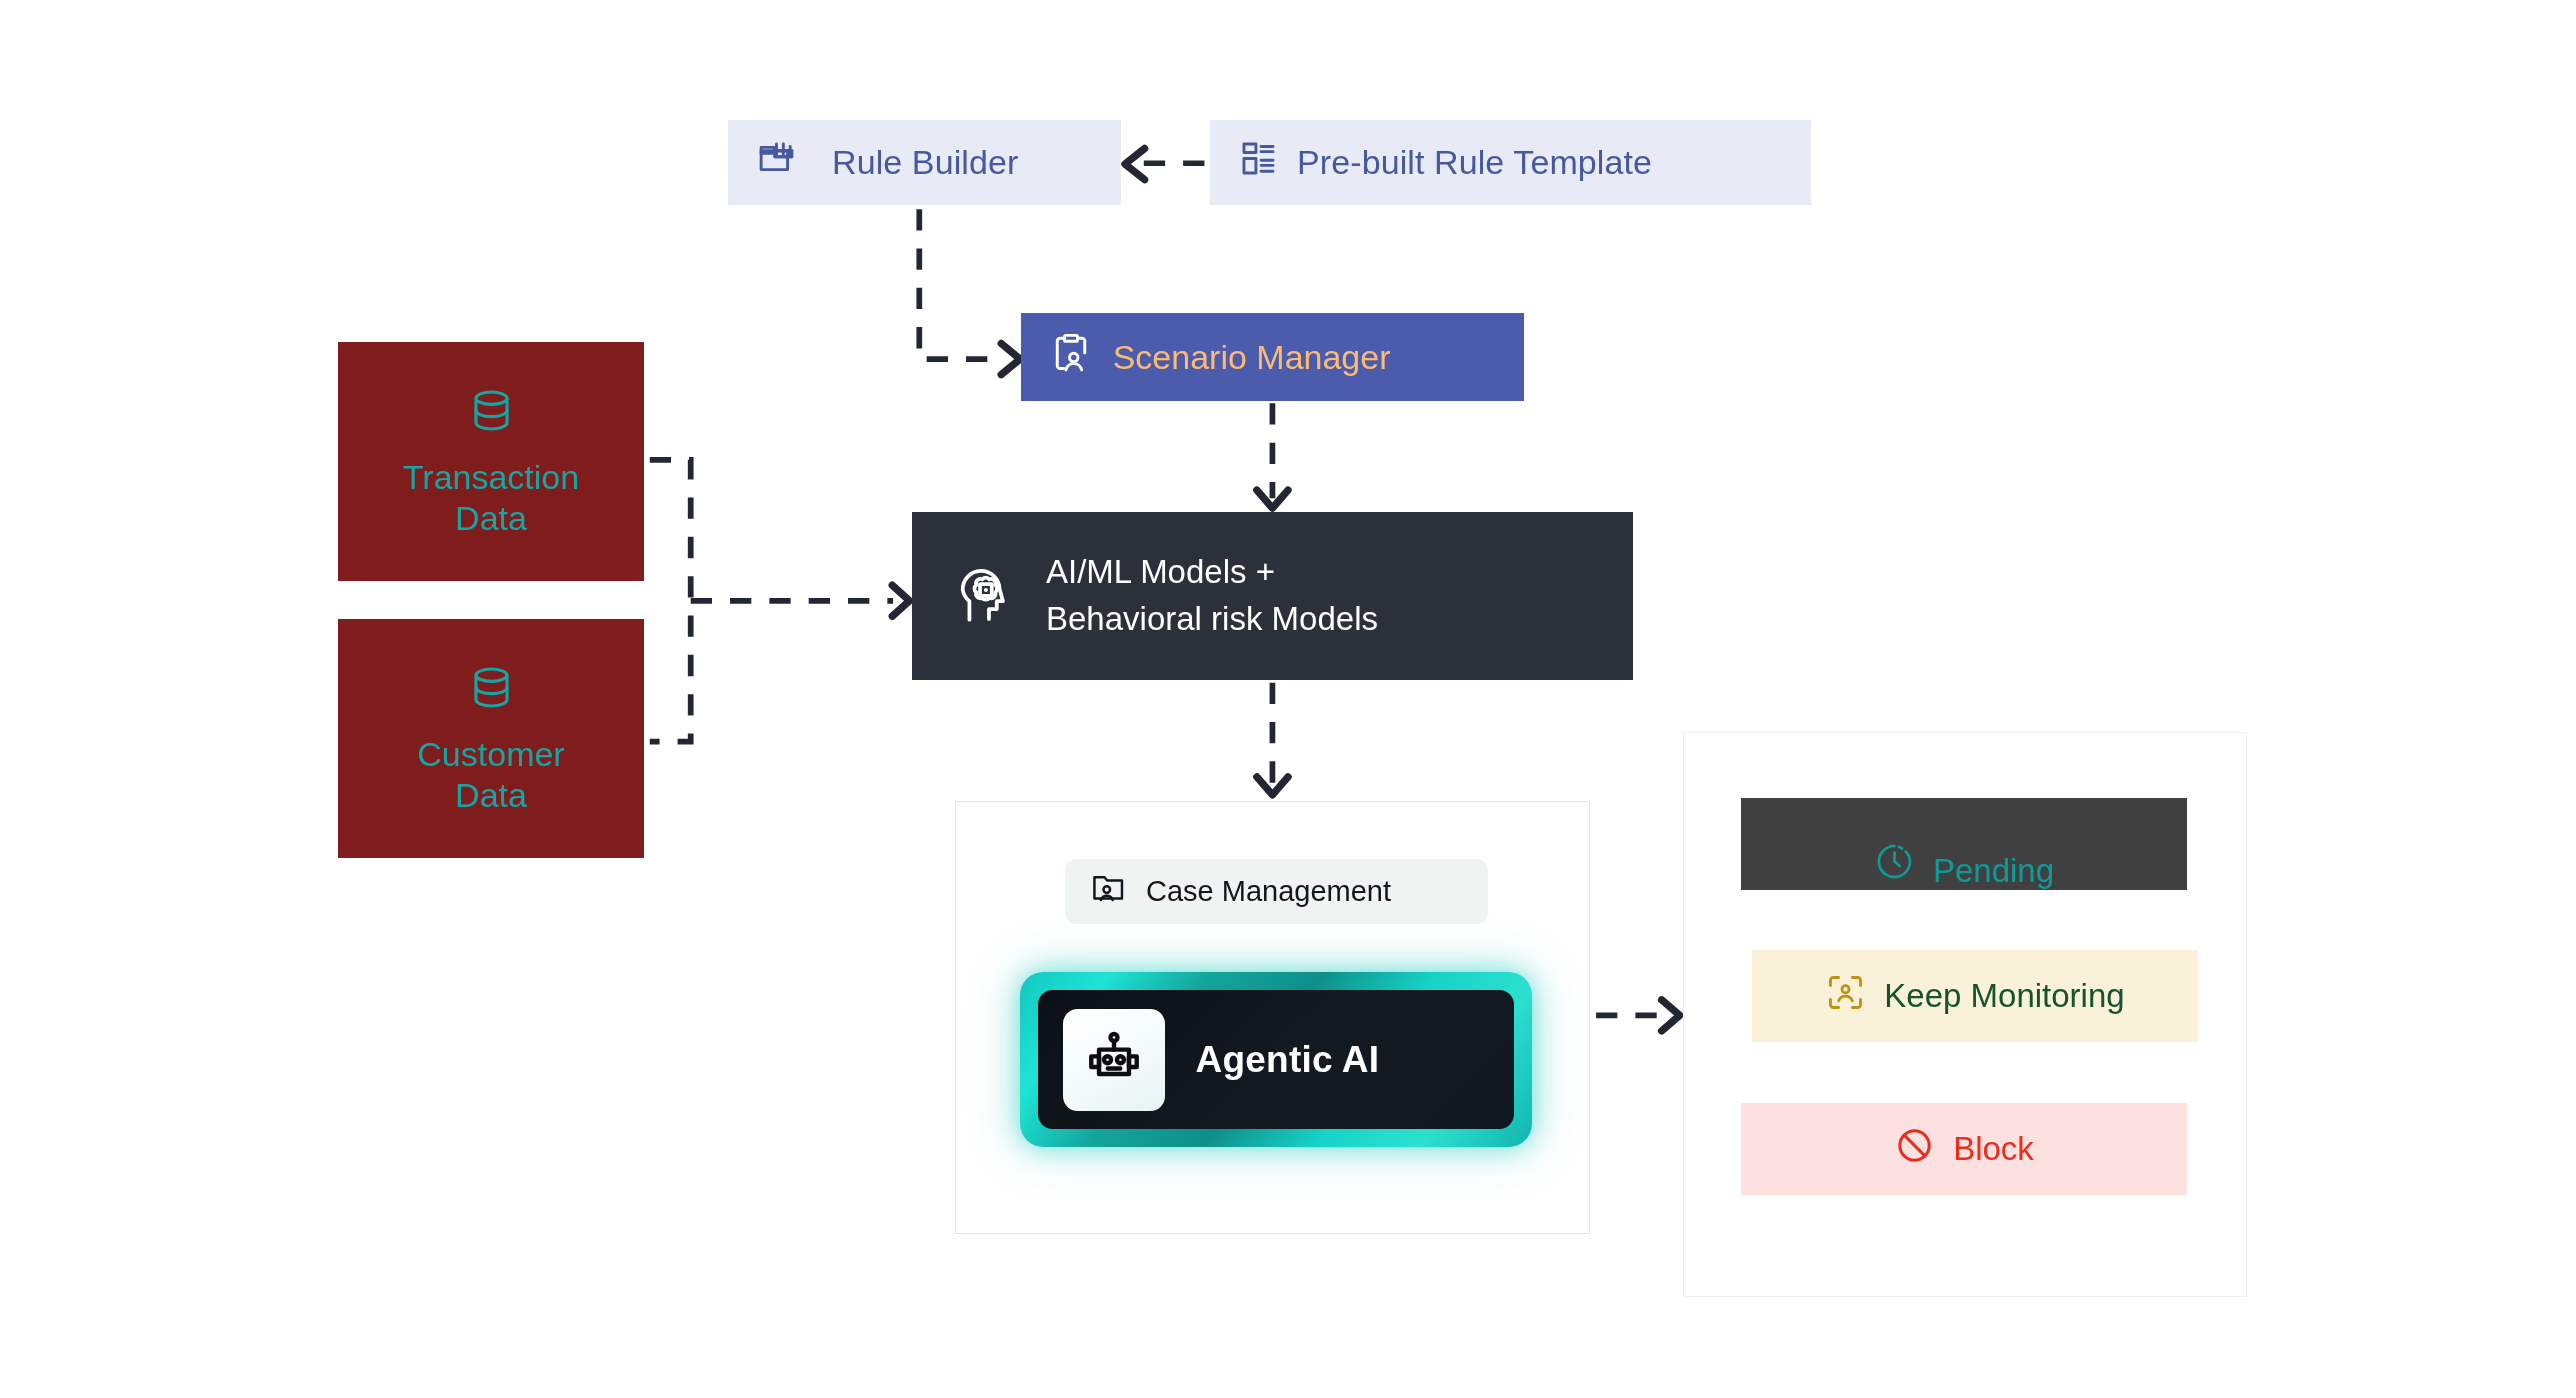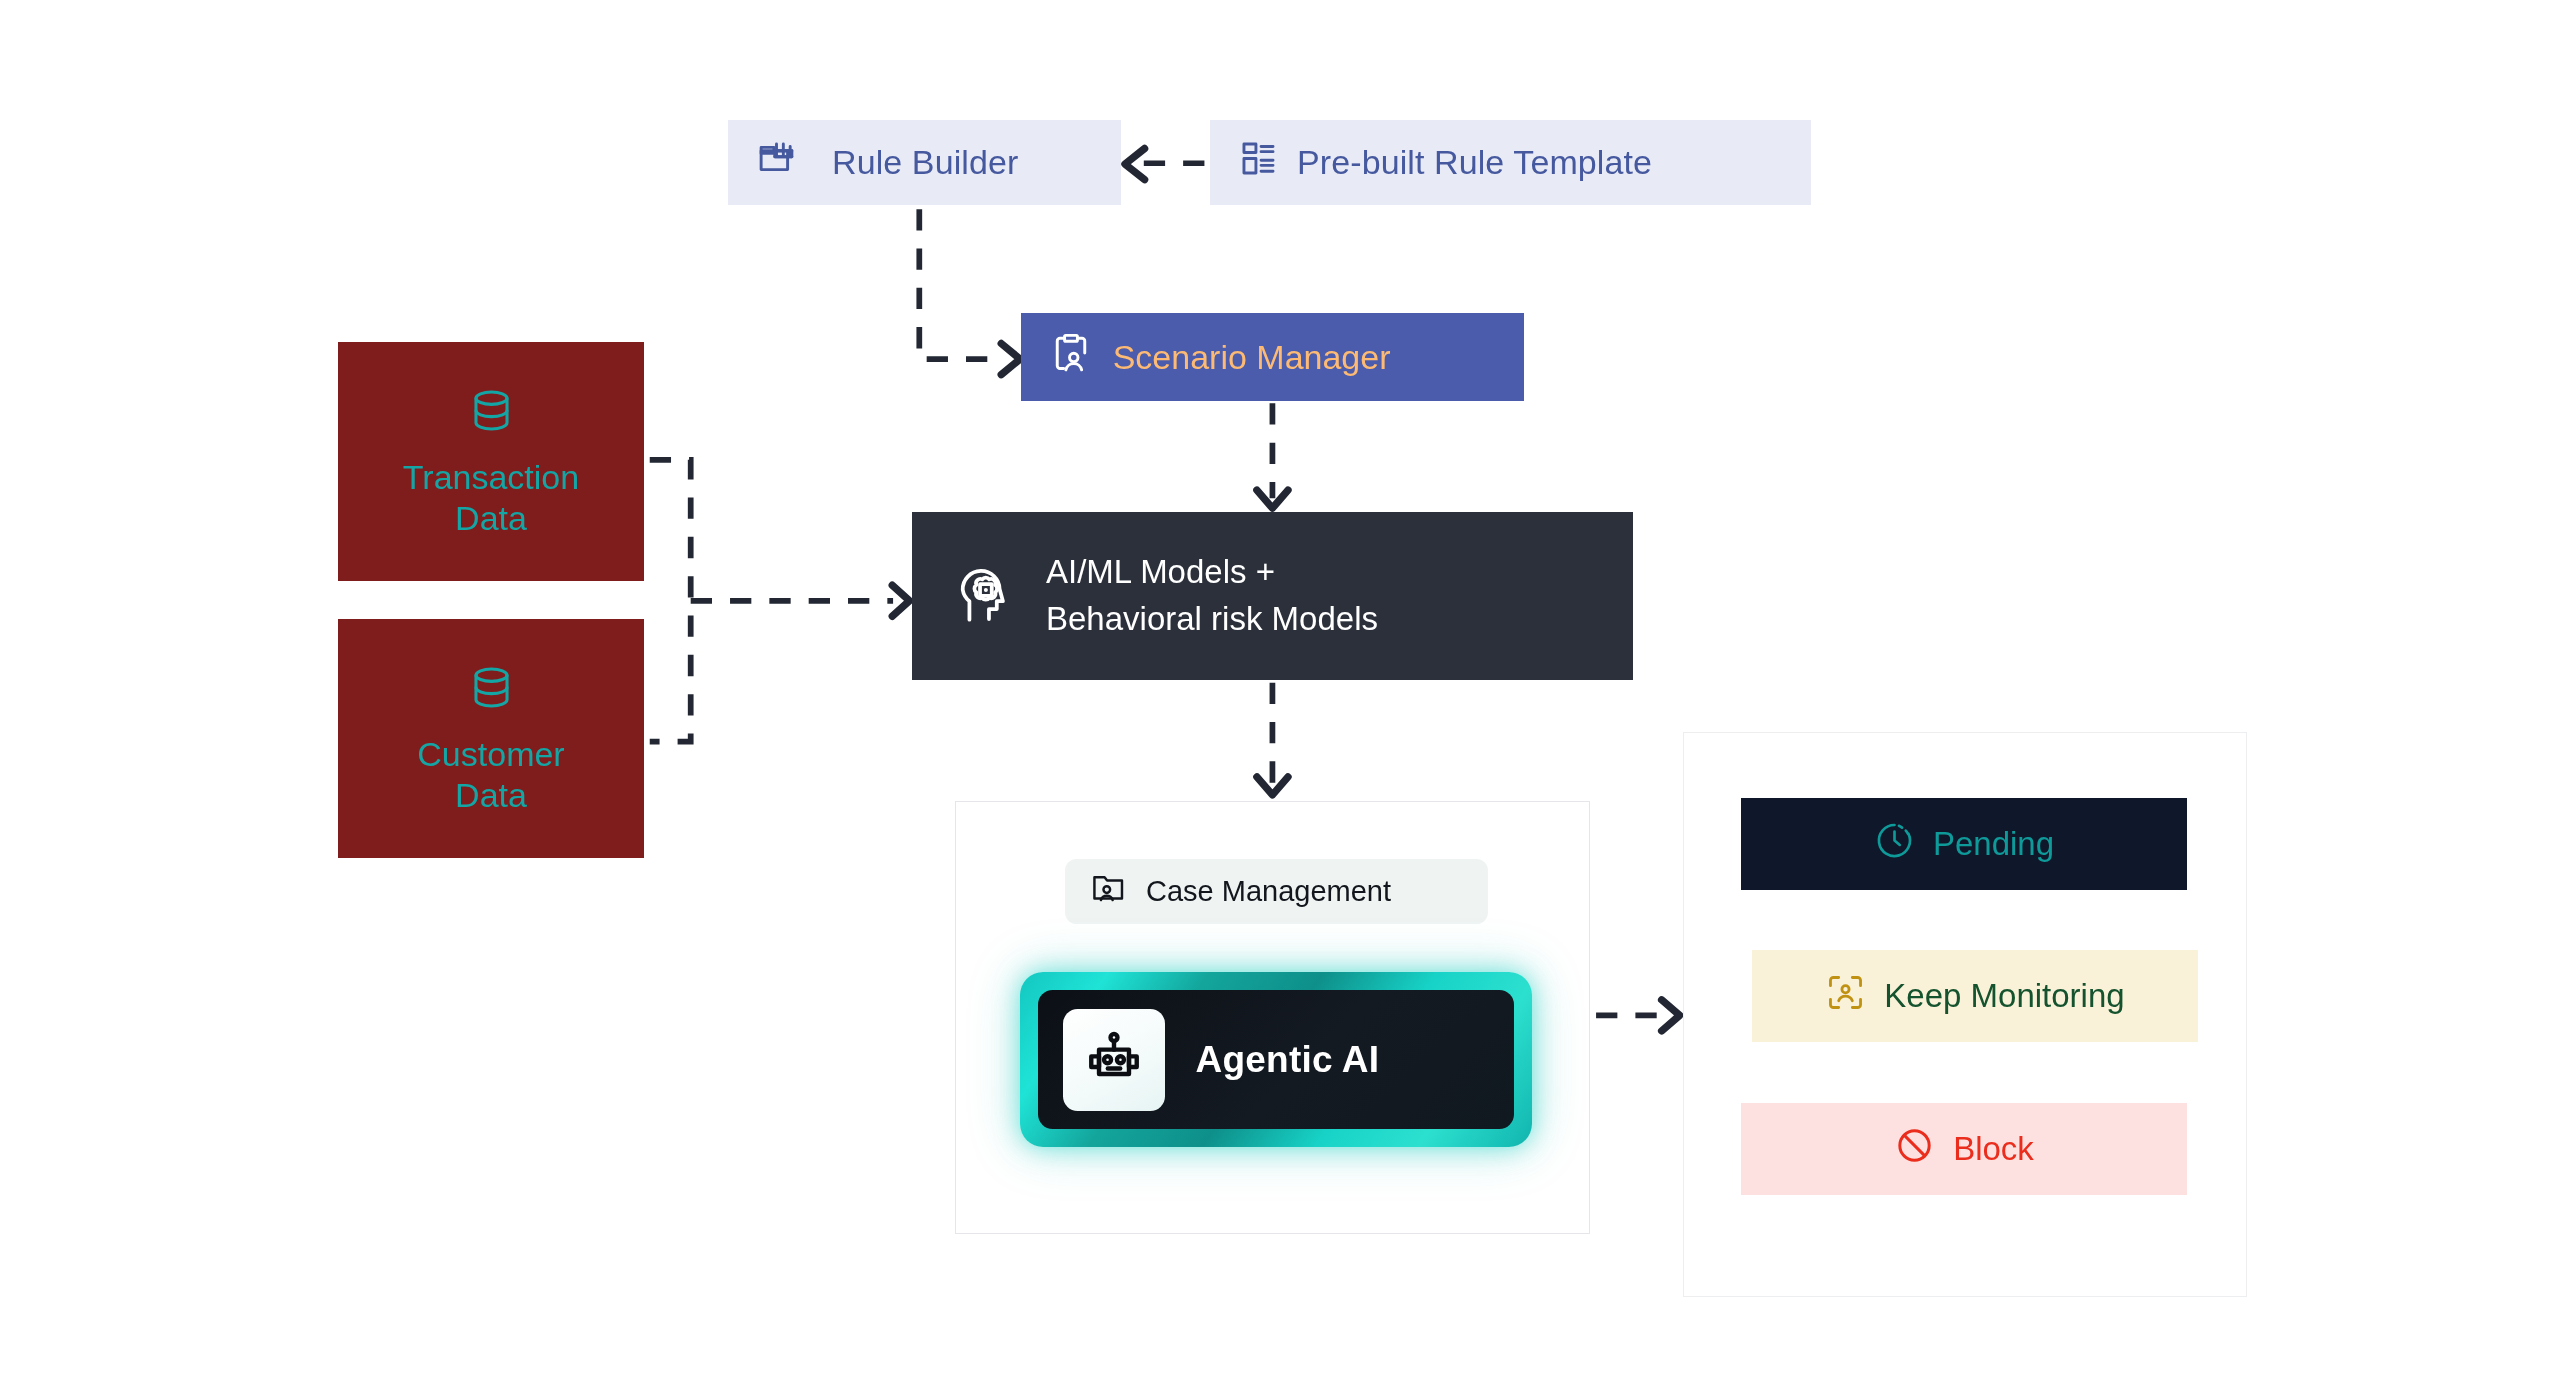--- a/index.html
+++ b/index.html
@@ -78,21 +78,21 @@
 
   
   #decision-panel{
     position:absolute;left:1683px;top:732px;width:564px;height:565px;
     border:1.6px solid #eceef0;background:#ffffff;box-sizing:border-box;
   }
   .decision-chip{
     width:446px;height:92px;justify-content:center;gap:18px;
     font-size:33px;font-weight:500;
   }
-  #chip-pending{left:1741px;top:798px;background:#0f172a;color:#0f9a9a;}
+  #chip-pending{left:1741px;top:798px;background:#404040;color:#0f9a9a;align-items:flex-end;}
   #chip-keep-monitoring{left:1741px;top:950px;background:#faf1d9;color:#14532d;margin-left:11px;}
   #chip-block{left:1741px;top:1103px;background:#fde0e0;color:#ea2d1c;}
 
   .ic{flex:0 0 auto;display:block;}
 </style>
 </head>
 <body>
 
 <svg class="svg-layer" viewBox="0 0 3144 1707">
   <defs>

